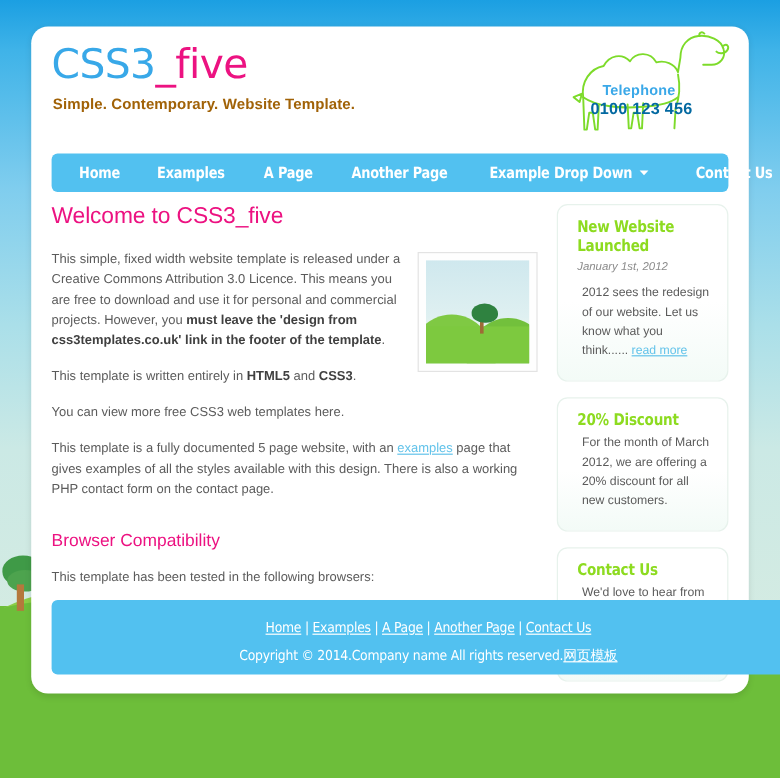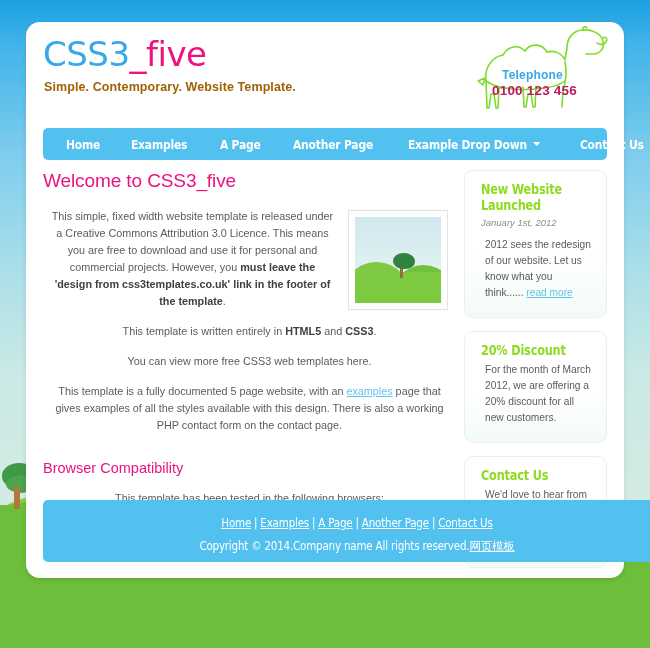--- a/index.html
+++ b/index.html
@@ -147,21 +147,21 @@
     font-size: 12px;
     color: #3aa8e8;
     font-weight: bold;
     letter-spacing: 0.2px;
   }
   #phone-number {
     position: absolute;
     left: 22px;
     top: 59px;
     font-size: 13.5px;
-    color: #be185d;
+    color: #0369a1;
     font-weight: bold;
     letter-spacing: 0.2px;
   }
 
   
   #nav {
     position: absolute;
     left: 17px;
     top: 106px;
     width: 564px;
@@ -224,25 +224,24 @@
     color: #ec1281;
     letter-spacing: -0.1px;
   }
   h2#browser-head {
     margin: 26px 0 14px 0;
     font-size: 14.5px;
     font-weight: normal;
     color: #ec1281;
   }
   .para {
-    margin: 0 0 13px 8px;
+    margin: 0 0 13px 0;
     font-size: 10.8px;
     line-height: 17px;
     color: #5b5b5b;
-    text-align: center;
   }
   .para b { color: #404040; }
   #thumb {
     float: right;
     margin: 2px 0 6px 14px;
     width: 100px;
     height: 100px;
     background: #fefefe;
     border: 1px solid #e3e3e3;
     padding: 6px;

